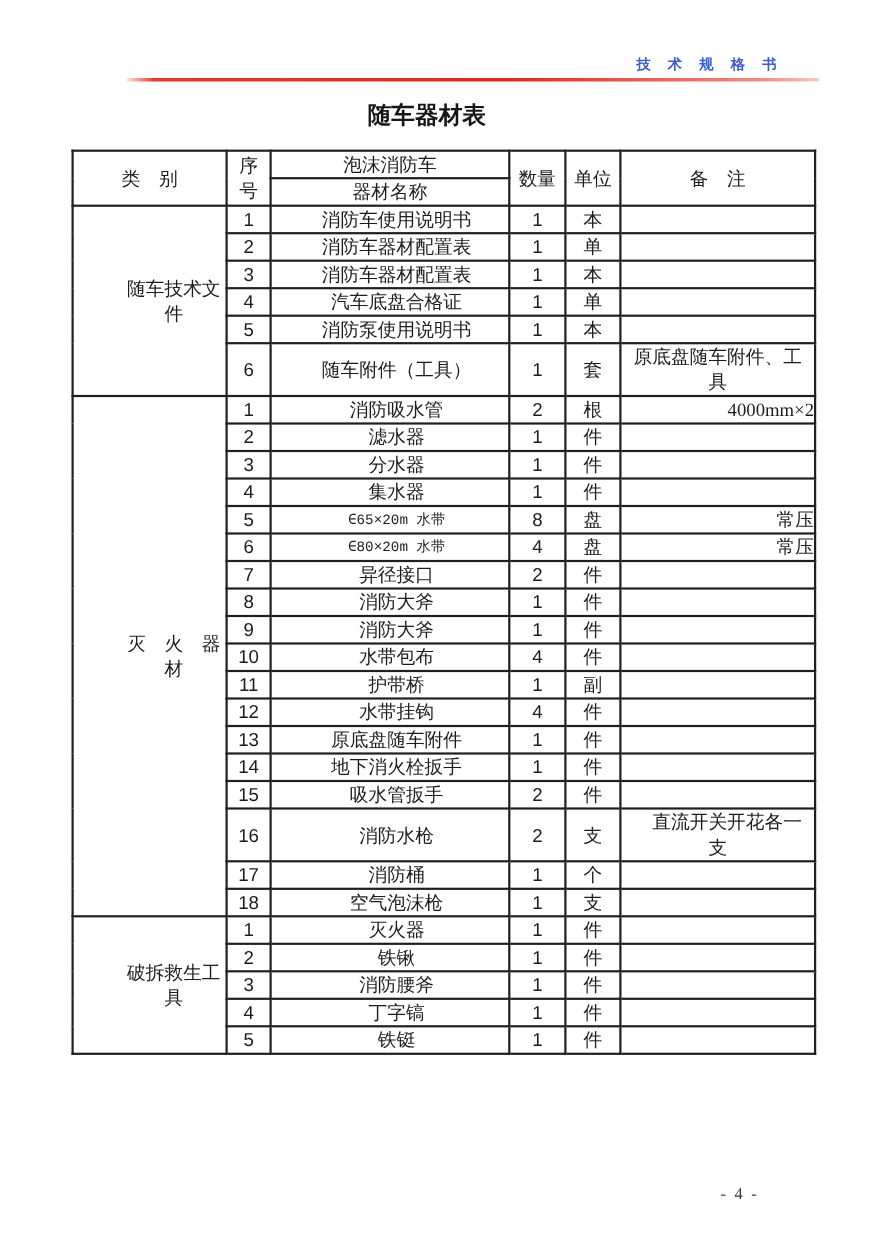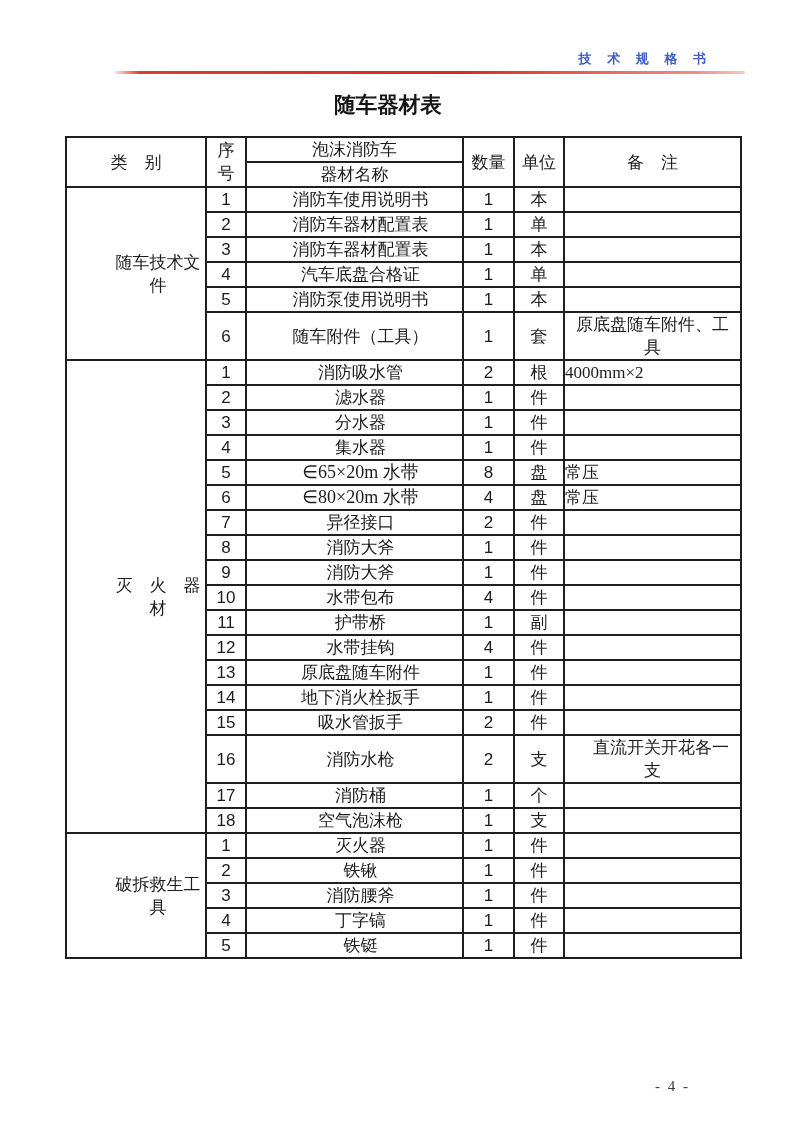--- a/index.html
+++ b/index.html
@@ -55,36 +55,36 @@
   }
   th.h-serial { white-space: pre-line; line-height: 24px; }
   th.h-top { height: 30px; margin-left: 30px; }
   th.h-bottom { height: 32px; }
   td.name {
     text-align: left;
     padding-left: 12px;
     vertical-align: top;
   }
   td.name.small {
-    font-size: 18px;
-    font-family: Liberation Serif, serif;
+    font-size: 13px;
+    font-family: Liberation Mono, monospace;
     line-height: 23px;
   }
   td.num {
     font-family: "Liberation Sans", "DejaVu Sans", sans-serif;
     font-size: 16px;
   }
   td.cat { font-size: 17px; padding-left: 44px; }
   td.remark {
     text-align: left;
     padding: 0 4px;
     font-size: 17px;
     line-height: 23px;
   }
-  td.remark.center { text-align: left; padding: 0; }
+  td.remark.center { text-align: right; padding: 0; }
   .page-number {
     position: absolute;
     top: 1078px; left: 655px;
     font-size: 15px;
     letter-spacing: 2px;
     color: #3a3a3a;
   }
 </style>
 </head>
 <body>

